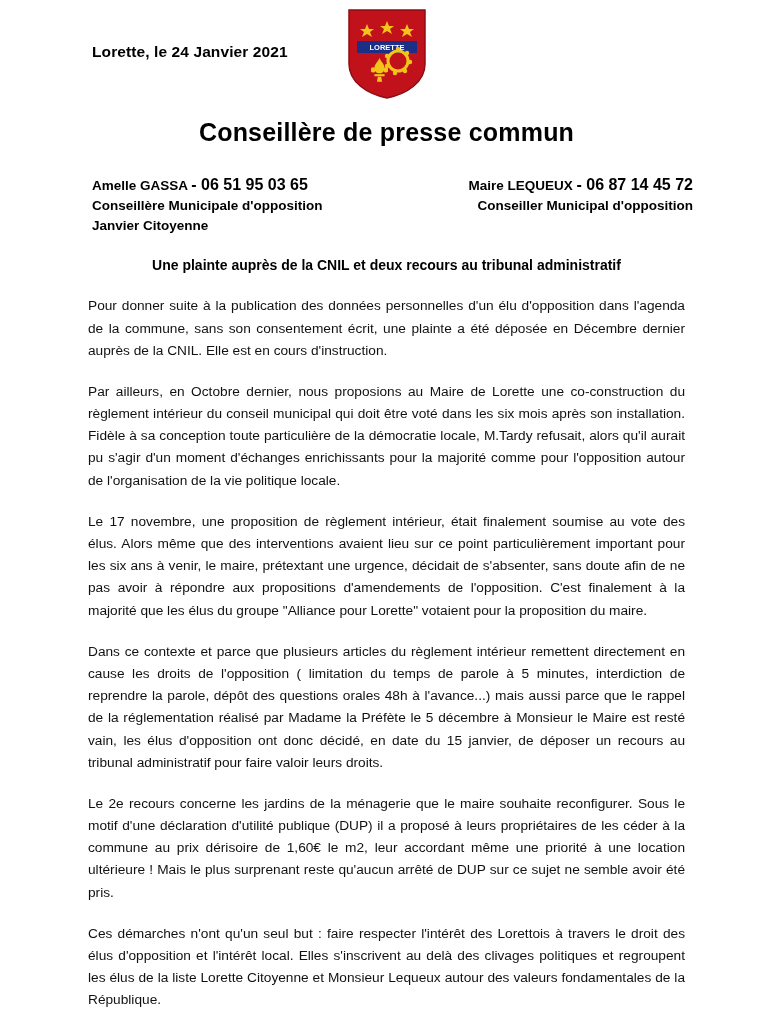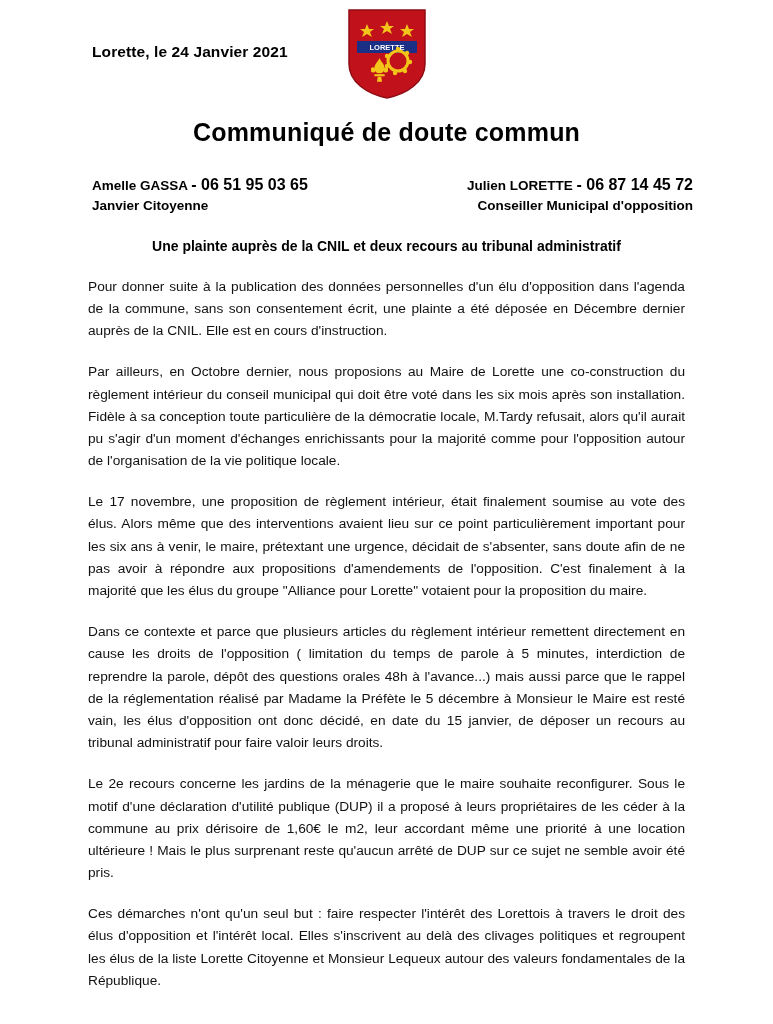--- a/index.html
+++ b/index.html
@@ -122,33 +122,34 @@
           <circle cx="12" cy="1" r="2.2"></circle>
           <circle cx="7" cy="10" r="2.2"></circle>
           <circle cx="-3" cy="12" r="2.2"></circle>
           <circle cx="-11" cy="5" r="2.2"></circle>
           <circle cx="-11" cy="-5" r="2.2"></circle>
         </g>
       </svg>
     </div>
   </div>
 
-  <div class="doc-title">Communiqué de doute commun</div>
+  <div class="doc-title">Conseillère de presse commun</div>
 
   <div class="contacts">
     <div class="contact-left">
       <div class="contact-name">
         <span>Amelle GASSA</span>
         <span class="phone">- 06  51 95 03 65</span>
       </div>
+      <div>Conseillère Municipale d'opposition</div>
       <div>Janvier Citoyenne</div>
     </div>
     <div class="contact-right">
       <div class="contact-name">
-        <span>Julien LORETTE</span>
+        <span>Maire LEQUEUX</span>
         <span class="phone">- 06 87 14 45 72</span>
       </div>
       <div>Conseiller Municipal d'opposition</div>
     </div>
   </div>
 
   <div class="subtitle">Une plainte auprès de la CNIL et deux recours au tribunal administratif</div>
 
   <div class="body-text">
     <p>Pour donner suite à la publication des données personnelles d'un élu d'opposition dans l'agenda de la commune, sans son consentement écrit, une plainte a été déposée en Décembre dernier auprès de la CNIL. Elle est en cours d'instruction.</p>

